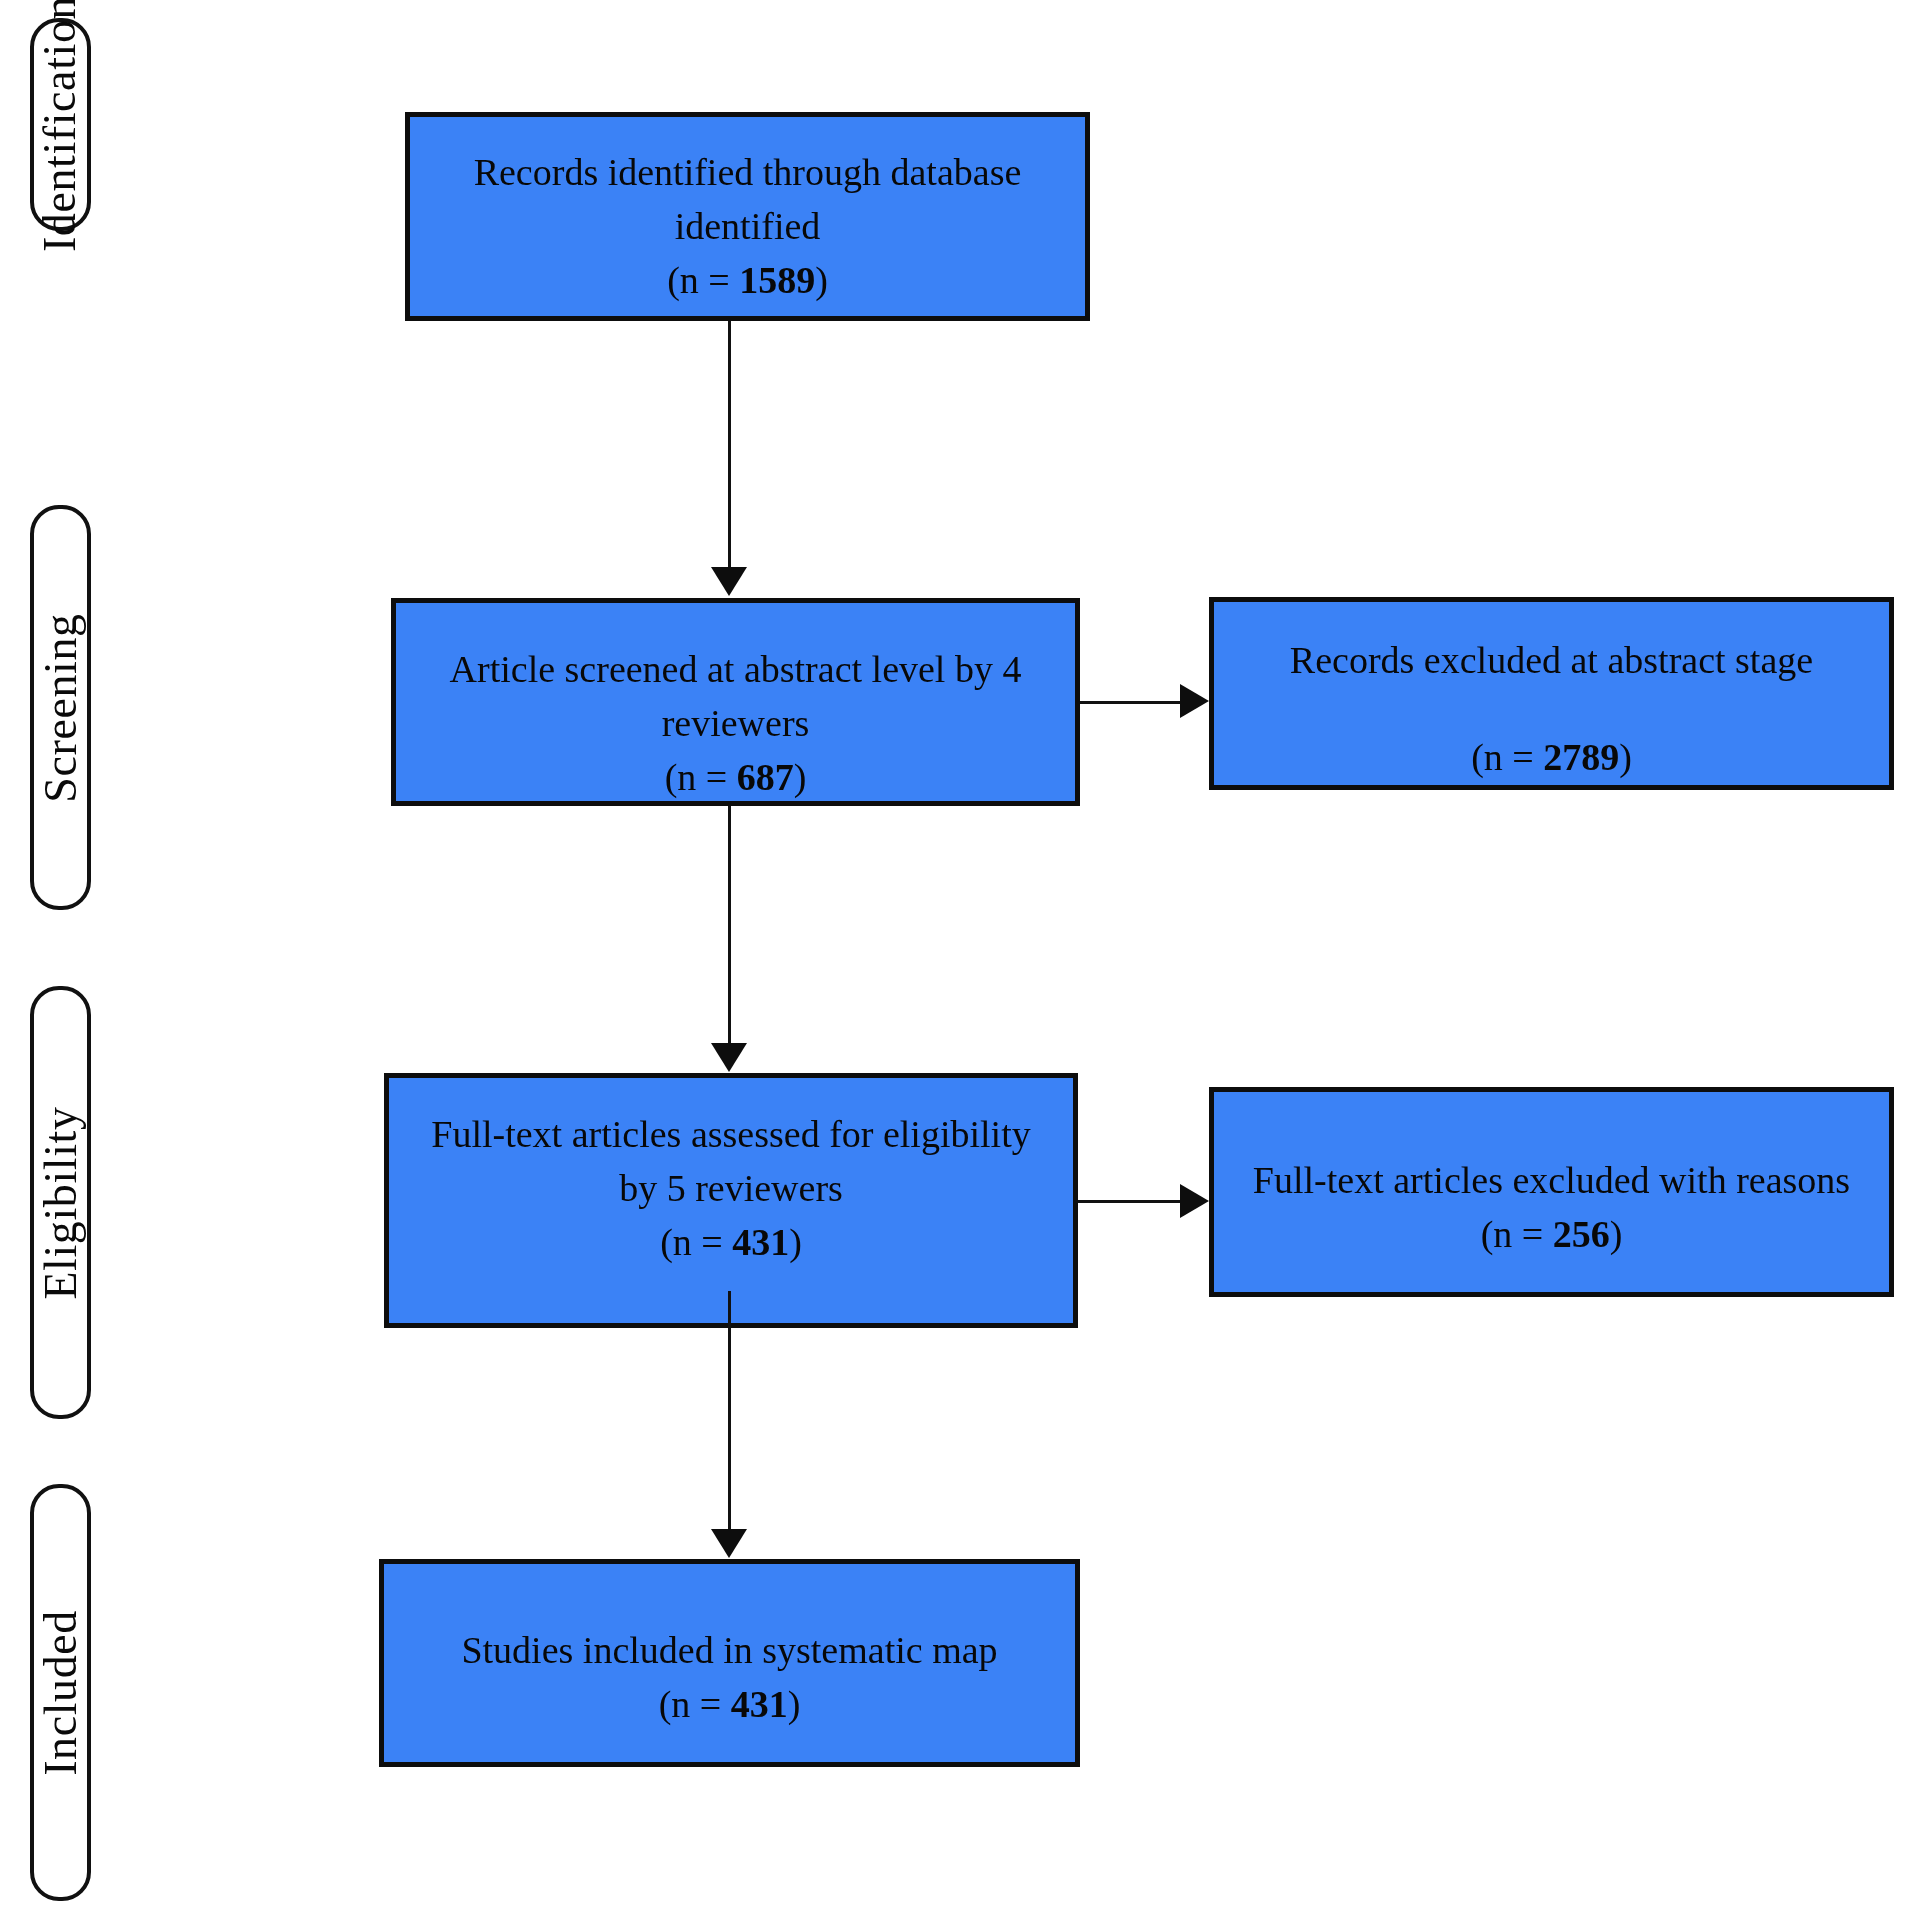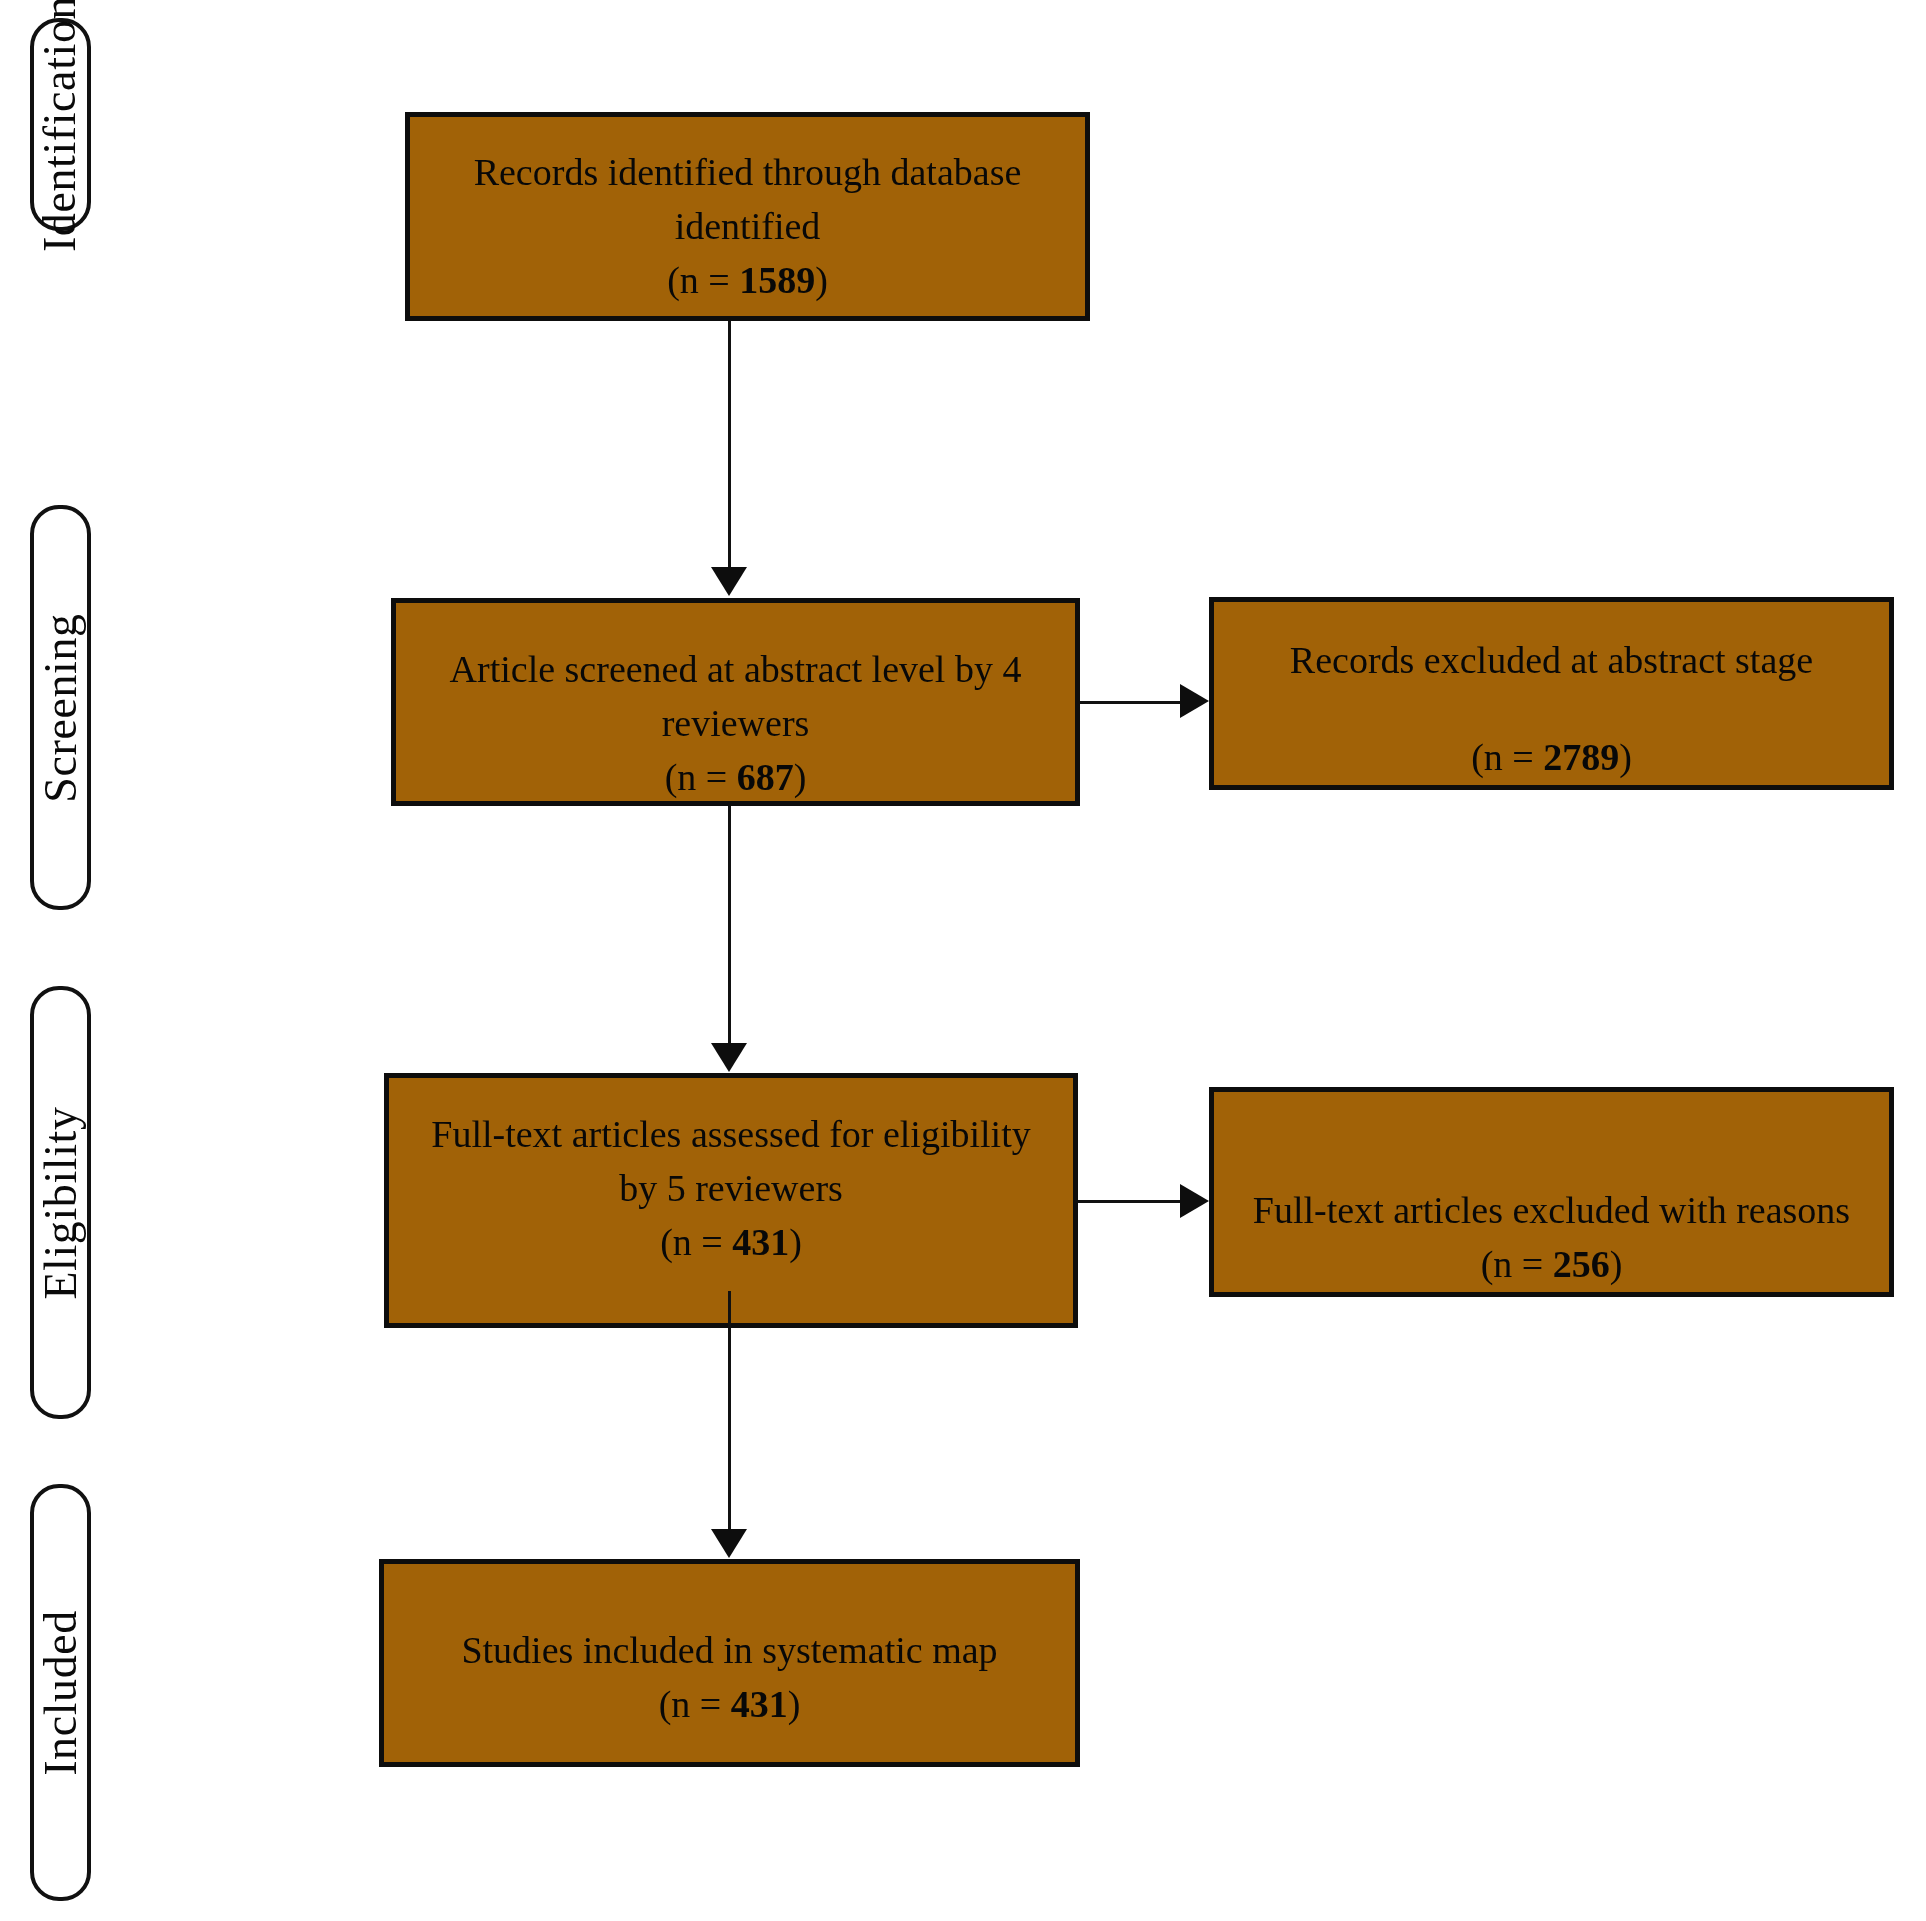--- a/index.html
+++ b/index.html
@@ -39,21 +39,21 @@
     line-height: 1;
     letter-spacing: 0.6px;
     font-family: "Liberation Serif", "DejaVu Serif", serif;
     color: #0a0a0a;
   }
 
   
   .flow-box {
     position: absolute;
     box-sizing: border-box;
-    background: #a16207;
+    background: #3b82f6;
     border: 5px solid #0d0d0d;
     display: flex;
     flex-direction: column;
     align-items: center;
     text-align: center;
     padding: 0 23px;
     font-size: 38px;
     line-height: 1.42;
     color: #080808;
   }
@@ -141,21 +141,21 @@
 
   <div class="flow-box" style="left:384px; top:1073px; width:694px; height:255px; justify-content:flex-start; padding-top:30px;">
     <span class="line">Full-text articles assessed for eligibility</span>
     <span class="line">by 5 reviewers</span>
     <span class="line count"><span>(n = </span><b>431</b><span>)</span></span>
   </div>
 
   <div class="h-line" style="left:1078px; top:1200px; width:105px;"></div>
   <div class="arrow-right" style="left:1180px; top:1184px;"></div>
 
-  <div class="flow-box" style="left:1209px; top:1087px; width:685px; height:210px; justify-content:flex-end; padding-top:32px;">
+  <div class="flow-box" style="left:1209px; top:1087px; width:685px; height:210px; justify-content:center; padding-top:32px;">
     <span class="line">Full-text articles excluded with reasons</span>
     <span class="line count"><span>(n = </span><b>256</b><span>)</span></span>
   </div>
 
   <div class="v-line" style="left:728px; top:1291px; height:240px;"></div>
   <div class="arrow-down" style="left:711px; top:1529px;"></div>
 
   <div class="flow-box" style="left:379px; top:1559px; width:701px; height:208px; justify-content:center; padding-top:30px;">
     <span class="line">Studies included in systematic map</span>
     <span class="line count"><span>(n = </span><b>431</b><span>)</span></span>

